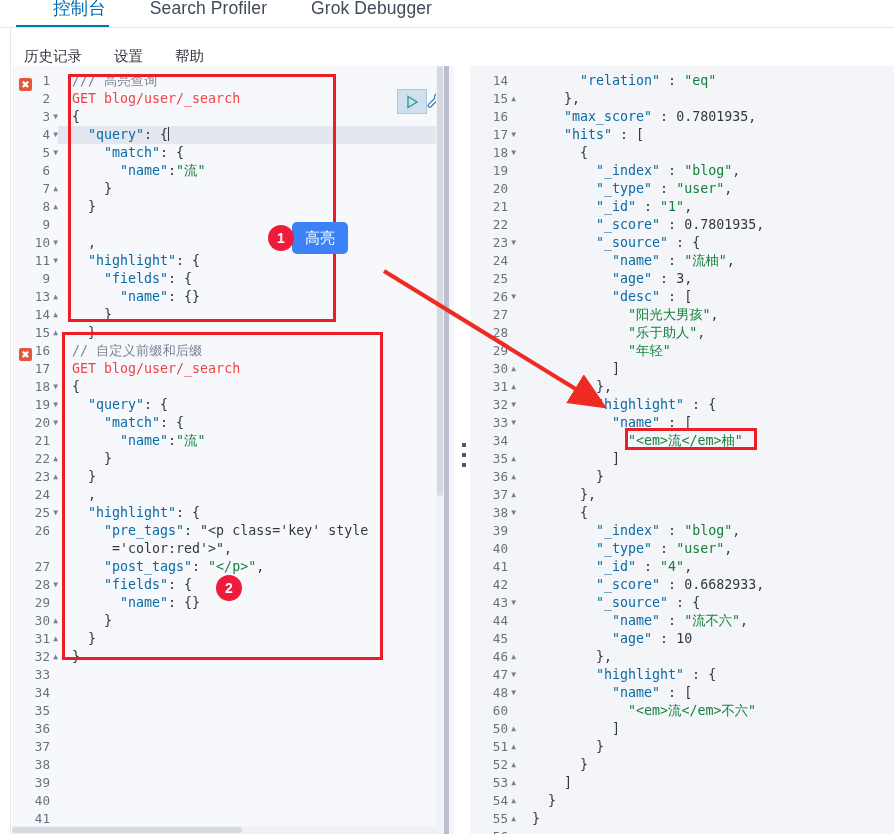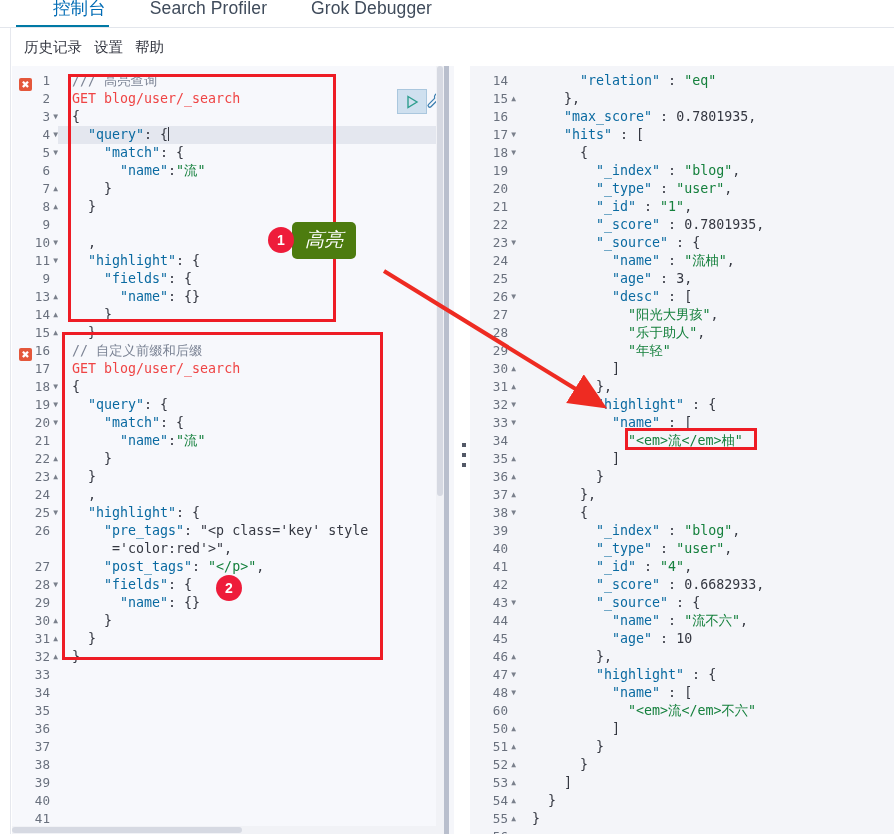--- a/index.html
+++ b/index.html
@@ -48,23 +48,23 @@
   }
   .left-rail {
     position: absolute; left: 0; top: 28px; width: 11px; height: 806px;
     background: #fff; border-right: 1px solid #e6e8ee;
   }
 
   
   .menubar {
     position: absolute; left: 11px; top: 28px; width: 883px; height: 38px;
     background: #fff;
-    display: flex; align-items: center;
+    display: flex; align-items: flex-end;
     padding-left: 13px;
-    gap: 12px;
+    gap: 32px;
   }
   .menu-item {
     font-size: 14.5px; color: #343741;
     cursor: pointer; white-space: nowrap;
   }
 
   
   .editor-pane {
     position: absolute; left: 12px; top: 66px;
     width: 432px; height: 768px;
@@ -167,28 +167,27 @@
   .badge {
     width: 26px; height: 26px; border-radius: 50%;
     background: #ee1c3a; color: #fff;
     font-size: 14px; font-weight: bold;
     display: flex; align-items: center; justify-content: center;
     font-family: "Liberation Sans", sans-serif;
     z-index: 2;
   }
   .bubble {
     position: relative;
-    background: #4d7c0f; color: #fff;
+    background: #3b82f6; color: #fff;
     border-radius: 5px;
     padding: 7px 13px 8px 13px;
-    font-size: 19px;
+    font-size: 15px;
     font-family: "Liberation Sans", "DejaVu Sans", sans-serif;
     margin-left: -2px;
     line-height: 1.15;
-    font-style: italic;
   }
   .bubble:before {
     content: ""; position: absolute; left: -7px; top: 50%;
     margin-top: -7px;
     border-top: 7px solid transparent;
     border-bottom: 7px solid transparent;
     border-right: 8px solid #5b5b5b;
   }
   .arrow-svg { position: absolute; left: 0; top: 0; pointer-events: none; }
 

